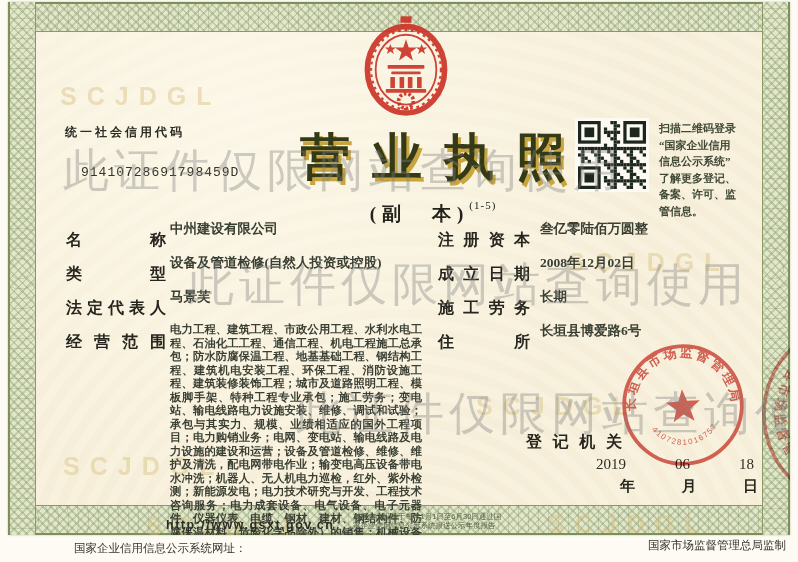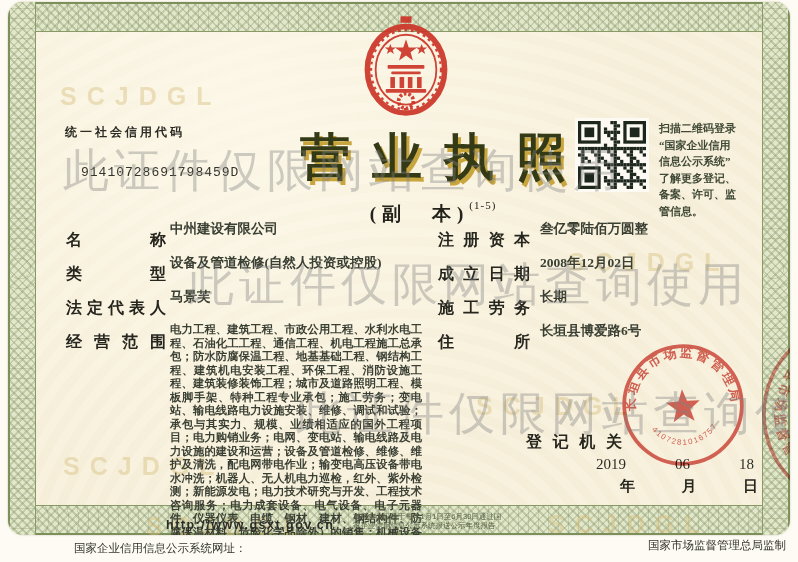--- a/index.html
+++ b/index.html
@@ -6,21 +6,21 @@
   html,body { width:798px; height:562px; background:#fdfbf3; overflow:hidden;
     font-family:"Liberation Sans","DejaVu Sans",sans-serif; }
   .stage { position:relative; width:798px; height:562px; }
 
   
   .cert { position:absolute; left:8px; top:2px; width:782px; height:533px;
     background:#f8f1dd;
     background-image:
       radial-gradient(circle at 30% 20%, rgba(255,252,240,.6), transparent 60%),
       repeating-radial-gradient(circle at 50% 120%, rgba(214,200,160,.08) 0 9px, transparent 9px 18px);
-    overflow:hidden; box-shadow:0 0 2px rgba(120,110,80,.4);border-radius:15px; }
+    overflow:hidden; box-shadow:0 0 2px rgba(120,110,80,.4); }
 
   
   .band { position:absolute; background:#e2e7cc;
     background-image:
       repeating-linear-gradient(45deg, rgba(128,146,94,.35) 0 2px, transparent 2px 6px),
       repeating-linear-gradient(-45deg, rgba(128,146,94,.30) 0 2px, transparent 2px 6px),
       repeating-radial-gradient(circle at 10px 50%, rgba(110,130,80,.25) 0 1px, transparent 1px 10px);
     z-index:1; }
   .band-top    { left:0; top:0; right:0; height:30px; border-top:2px solid #7d8f5b; border-bottom:1px solid #8a9a66; }
   .band-bottom { left:0; bottom:0; right:0; height:30px; border-bottom:2px solid #7d8f5b; border-top:1px solid #8a9a66; }

